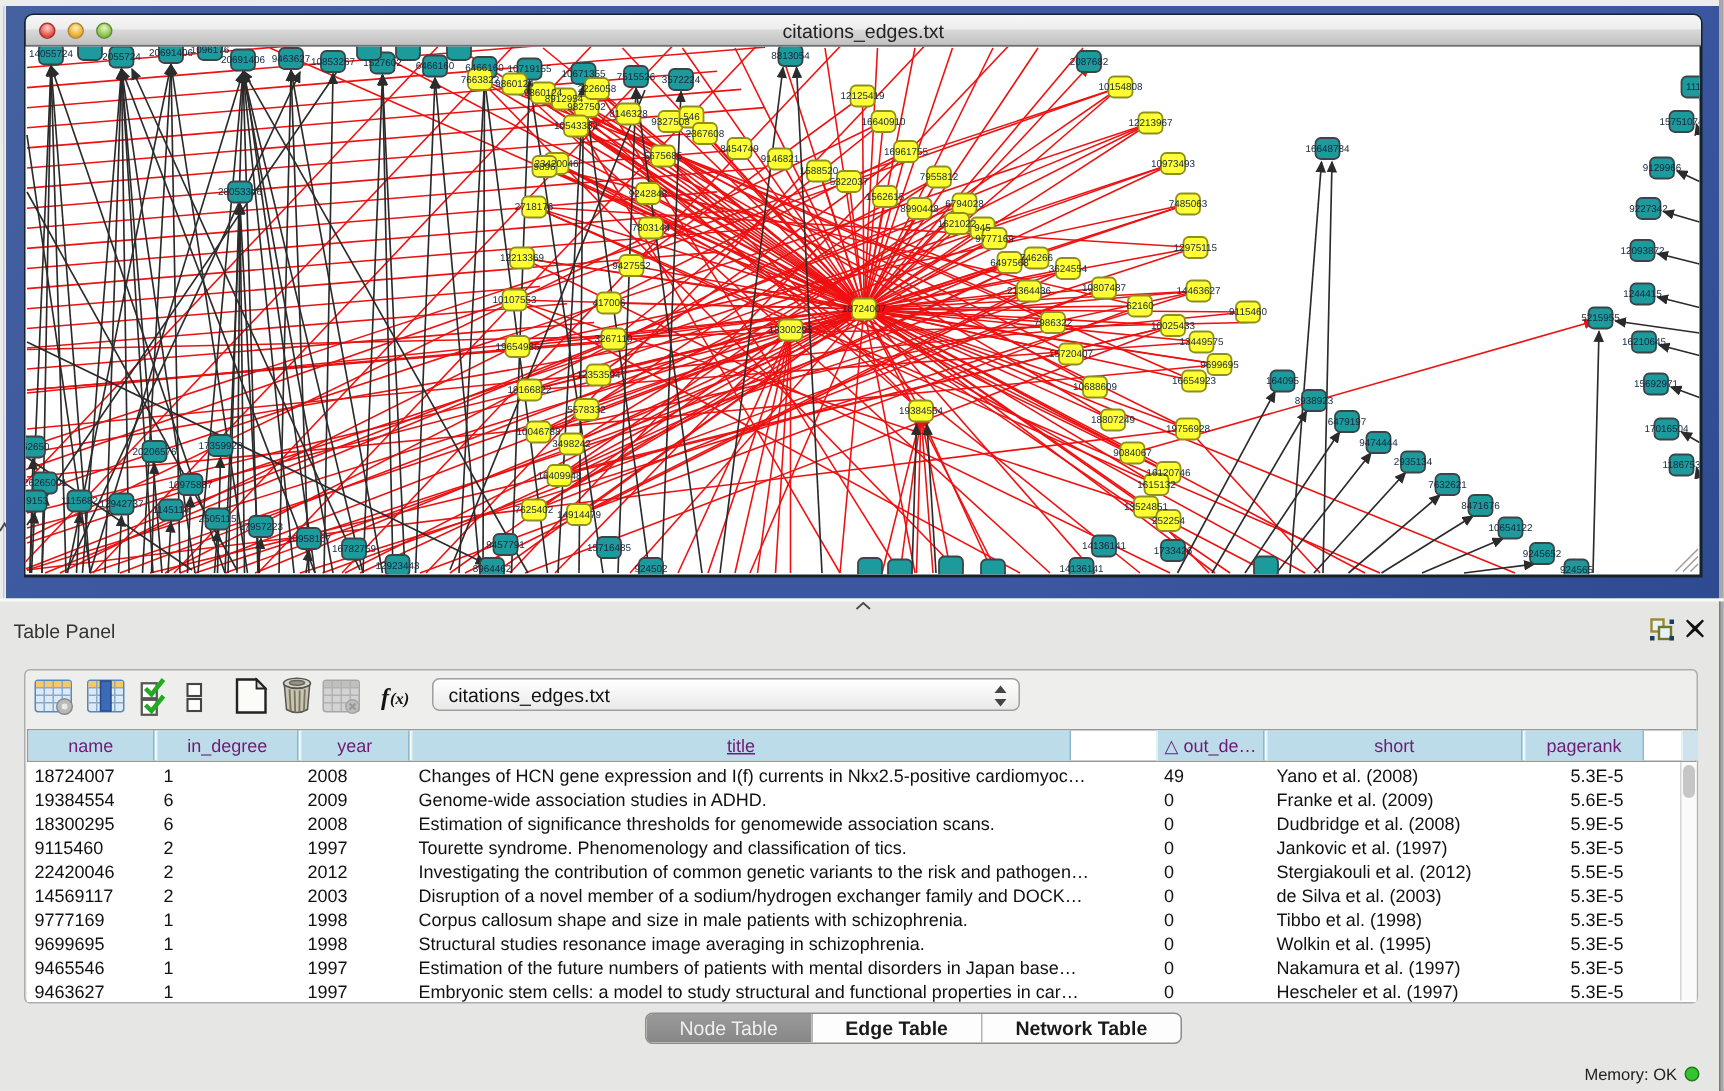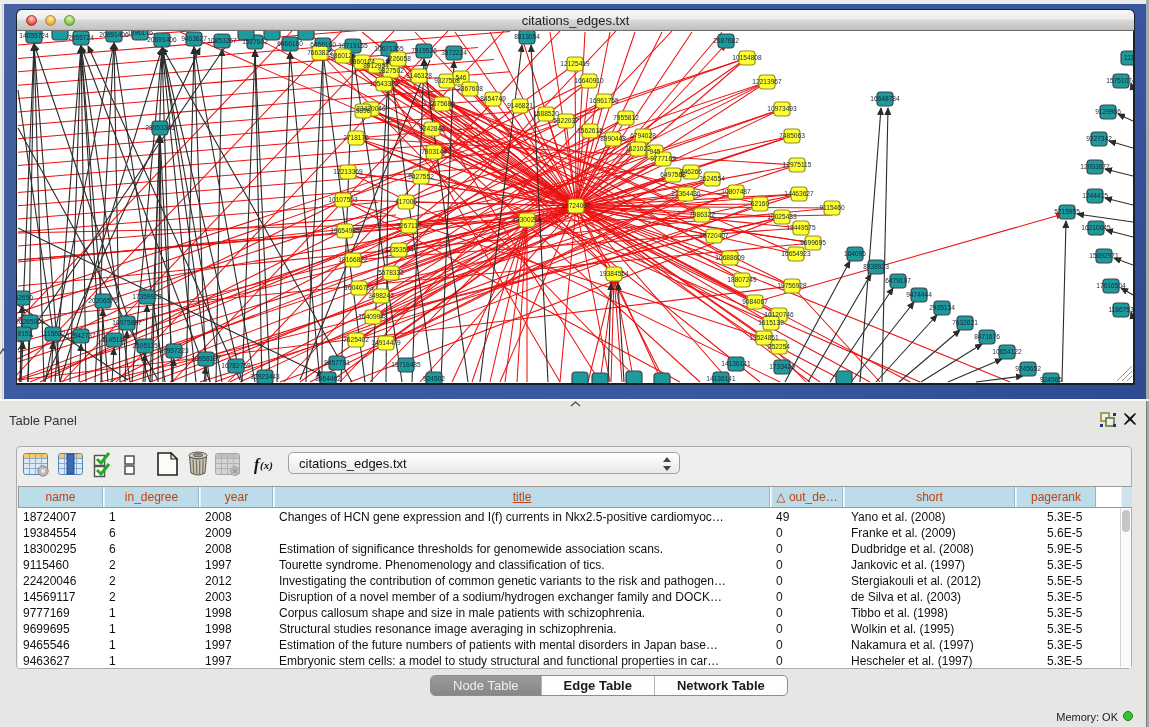--- a/index.html
+++ b/index.html
@@ -29,21 +29,21 @@
     background:#e6e6e4; border-top:2px solid #f9f9f3; }
   #paneltitle { position:absolute; left:9px; top:12px; font-size:13px; color:#333; }
   #panelbox { position:absolute; left:16px; top:45px; width:1116px; height:223px;
     border:1px solid #adadad; border-radius:4px; background:#eeeeec; }
   #tablearea { position:absolute; left:1px; top:40px; width:1113px; height:181px;
     background:#ffffff; }
   
   #thead { position:absolute; left:1px; top:39px; width:1113px; height:22px;
     background:#ffffff; border:1px solid #999; }
   .th { position:absolute; top:0; height:20px; background:#bddcea; border-right:1px solid #8fb8c9;
-    border-left:1px solid #e4f2f8; text-align:center; font-size:12px; color:#c2410c;
+    border-left:1px solid #e4f2f8; text-align:center; font-size:12px; color:#701a75;
     line-height:20px; }
   .row { position:absolute; left:2px; width:1100px; height:16px; font-size:12px; color:#111; line-height:16px; white-space:nowrap; }
   .c0 { position:absolute; left:4px; }
   .c1 { position:absolute; left:90px; }
   .c2 { position:absolute; left:186px; }
   .c3 { position:absolute; left:260px; }
   .c4 { position:absolute; left:757px; }
   .c5 { position:absolute; left:832px; }
   .c6 { position:absolute; left:992px;margin-left:36px; }
   
@@ -797,39 +797,40 @@
       <path d="M6,1 L10,6 L2,6 z" fill="#444"></path>
       <path d="M6,15 L10,10 L2,10 z" fill="#444"></path>
     </svg>
   </div>
 
     <div id="tablearea"></div>
     <div id="thead">
       <div class="th" style="left:0px;width:84px;border-left:none;">name</div>
       <div class="th" style="left:85px;width:95px;">in_degree</div>
       <div class="th" style="left:181px;width:73px;">year</div>
-      <div class="th" style="left:255px;width:496px;text-decoration:underline;">title</div>
+      <div class="th" style="left:255px;width:440px;text-decoration:underline;">title</div>
       <div class="th" style="left:752px;width:72px;">△ out_de…</div>
       <div class="th" style="left:825px;width:171px;">short</div>
       <div class="th" style="left:997px;width:80px;">pagerank</div>
       <div class="th" style="left:1102px;width:11px;border-right:none;background:#cfe3ec;"></div>
     </div>
     <div class="row" style="top:62px;">
         <span class="c0">18724007</span>
         <span class="c1">1</span>
         <span class="c2">2008</span>
         <span class="c3">Changes of HCN gene expression and I(f) currents in Nkx2.5-positive cardiomyoc…</span>
         <span class="c4">49</span>
         <span class="c5">Yano et al. (2008)</span>
         <span class="c6">5.3E-5</span>
       </div>
 <div class="row" style="top:78px;">
         <span class="c0">19384554</span>
         <span class="c1">6</span>
         <span class="c2">2009</span>
+        <span class="c3">Genome-wide association studies in ADHD.</span>
         <span class="c4">0</span>
         <span class="c5">Franke et al. (2009)</span>
         <span class="c6">5.6E-5</span>
       </div>
 <div class="row" style="top:94px;">
         <span class="c0">18300295</span>
         <span class="c1">6</span>
         <span class="c2">2008</span>
         <span class="c3">Estimation of significance thresholds for genomewide association scans.</span>
         <span class="c4">0</span>

